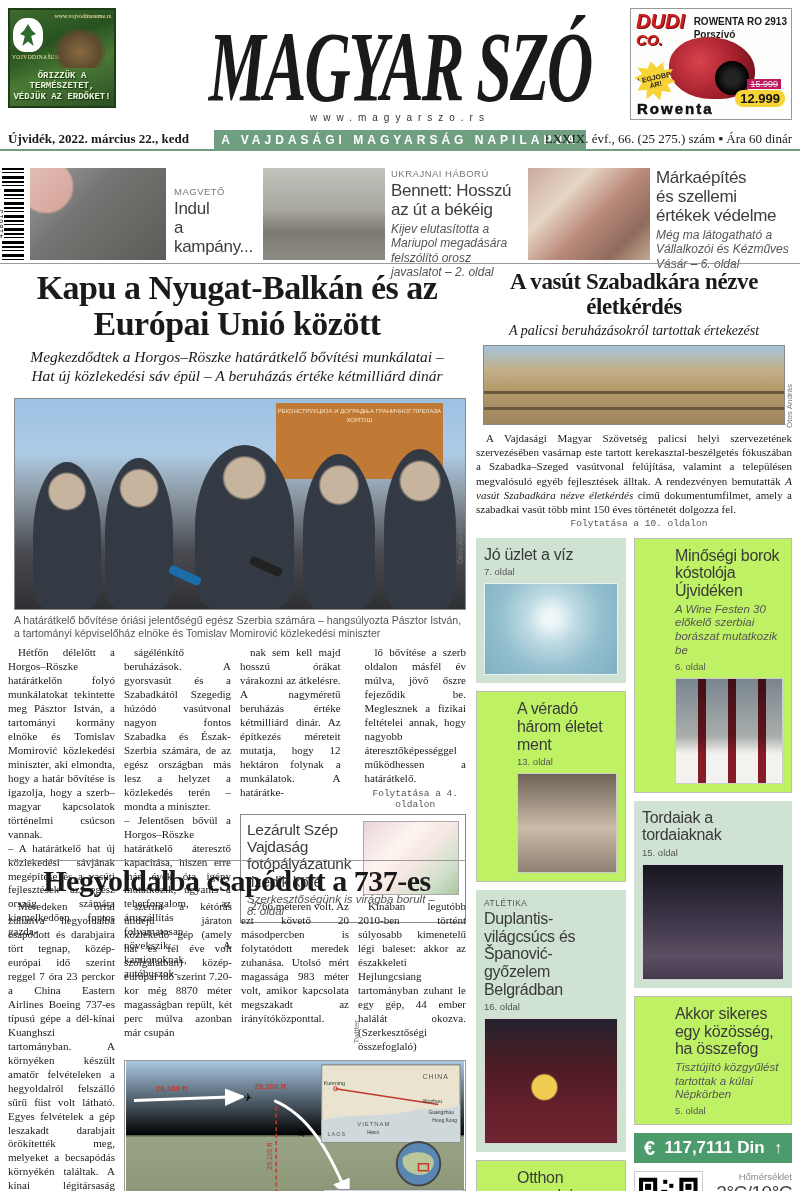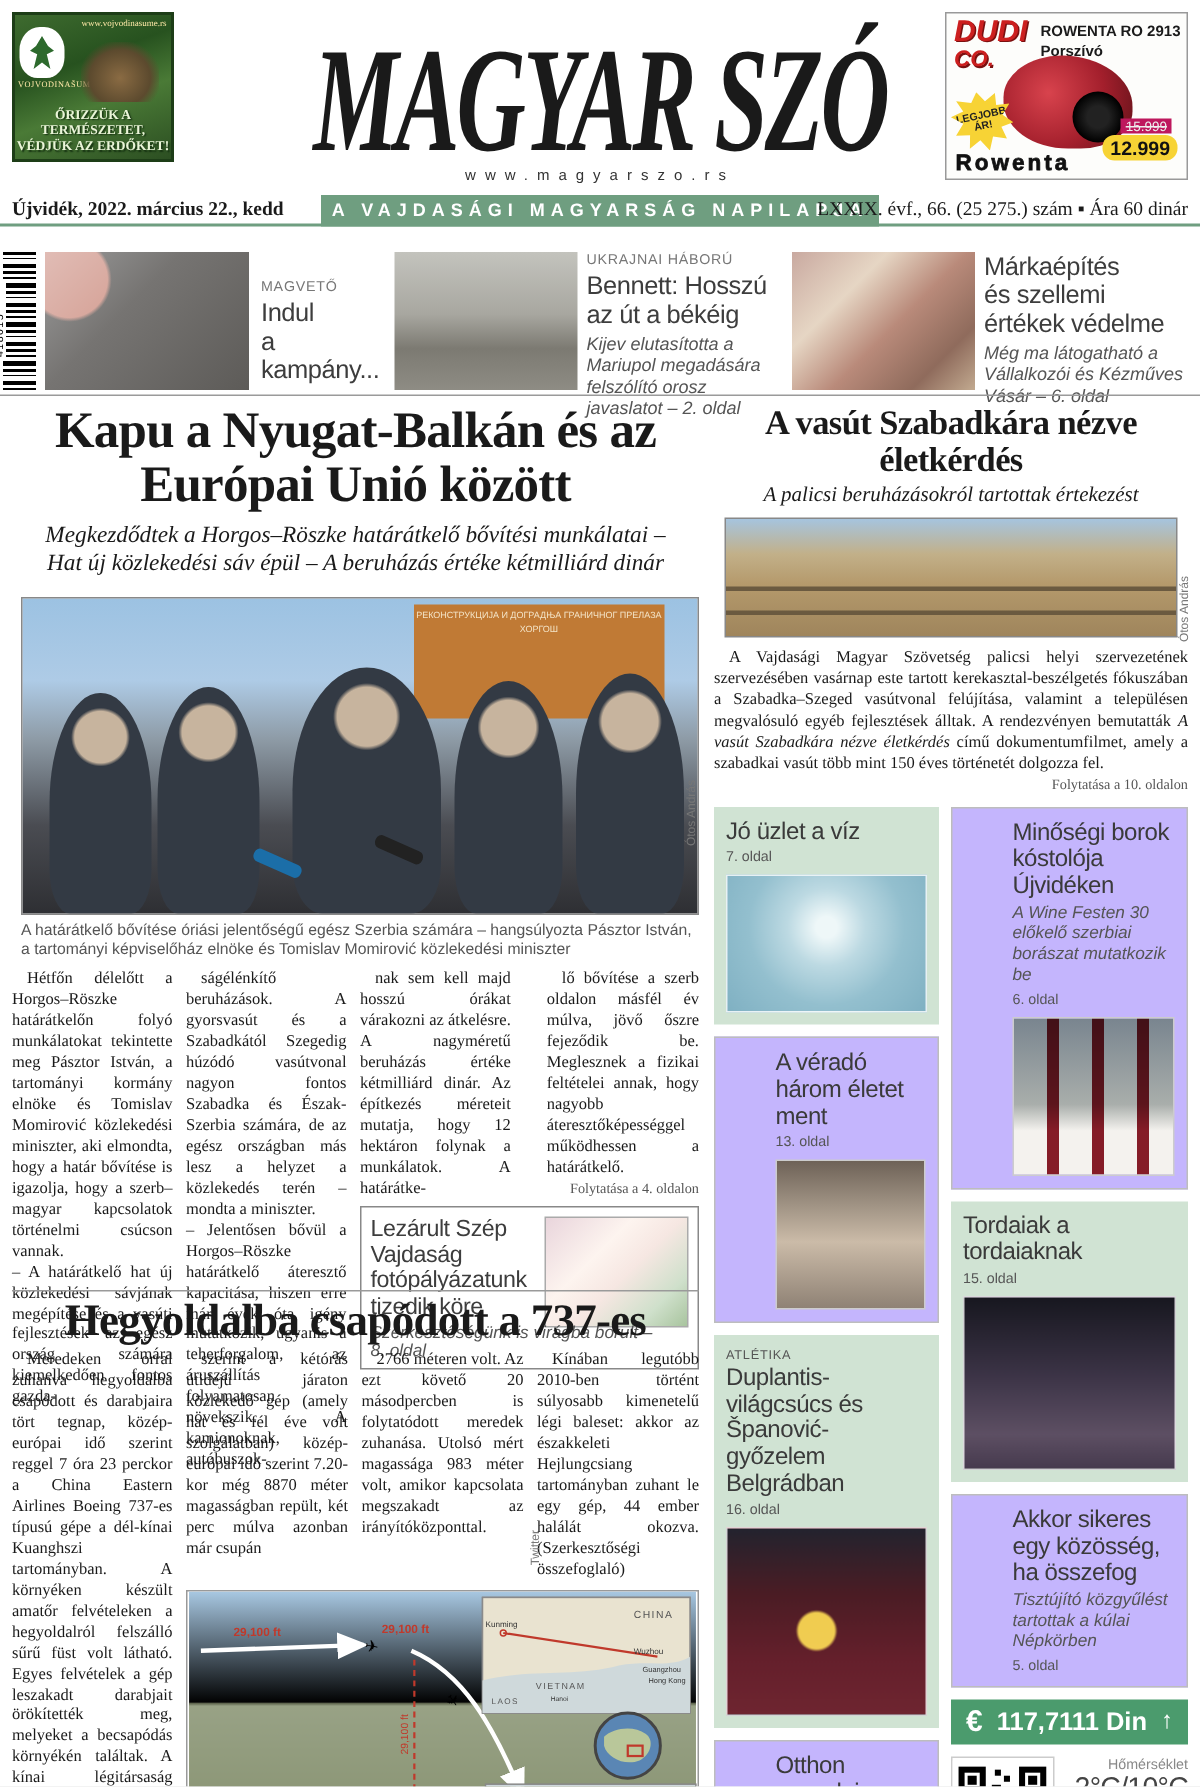--- a/index.html
+++ b/index.html
@@ -14,21 +14,21 @@
       color:#fff; overflow:hidden; }
   .left-ad .url { position:absolute; right:3px; top:3px; font-size:6px; color:#ffe9a8; }
   .left-ad .logo { position:absolute; left:3px; top:8px; width:30px; height:34px; background:#fff;
       border-radius:45% 45% 40% 40%; }
   .left-ad .logo:after { content:""; position:absolute; left:7px; top:6px; width:16px; height:22px;
       background:#2d6a2d; clip-path:polygon(50% 0,75% 30%,100% 45%,70% 55%,85% 100%,50% 80%,15% 100%,30% 55%,0 45%,25% 30%); }
   .left-ad .logotext { position:absolute; left:2px; top:44px; font-size:5.5px; color:#ffe9a8; letter-spacing:.4px; }
   .left-ad .deer { position:absolute; right:8px; top:18px; width:52px; height:40px;
       background:radial-gradient(ellipse at 50% 60%, #8a6b43 0%, #5c4a2e 55%, transparent 75%); }
   .left-ad .slog { position:absolute; left:0; bottom:4px; width:100%; text-align:center;
-      font-family:Liberation Serif, serif; font-weight:bold; font-size:9px; color:#eaf5d8;
+      font-family:Liberation Mono, monospace; font-weight:bold; font-size:9px; color:#eaf5d8;
       text-shadow:1px 1px 1px #143010; line-height:1.15; }
   .masthead-title { left:185px; top:10px; width:430px; text-align:center;
       font-weight:bold; font-style:italic; font-size:64px; letter-spacing:-2px;
       transform:scaleY(1.55); transform-origin:top center; white-space:nowrap; }
   .masthead-site { left:185px; top:112px; width:430px; text-align:center; font-family:"Liberation Sans",sans-serif;
       font-size:10px; letter-spacing:6px; color:#333; }
   .tagline-bar { left:214px; top:130px; width:372px; height:21px; background:#6f9e80; color:#fff;
       font-family:"Liberation Sans",sans-serif; font-size:12px; letter-spacing:4px; text-align:center;
       line-height:21px; font-weight:bold; }
   .green-rule { left:0; top:149px; width:800px; height:2px; background:#6f9e80; }
@@ -75,21 +75,21 @@
       color:#f3e3c6; font-family:"Liberation Sans",sans-serif; font-size:6px; text-align:center; padding-top:4px; line-height:1.4; }
   .lead-photo .fig { position:absolute; border-radius:50% 50% 20% 20%; background:radial-gradient(circle at 50% 20%, #c7b49e 0 14%, #333a44 16% 100%); }
   .lead-photo .mic { position:absolute; width:34px; height:9px; background:#1b6ea8; border-radius:4px; transform:rotate(24deg); }
   .photo-credit { writing-mode:vertical-rl; transform:rotate(180deg); font-family:"Liberation Sans",sans-serif;
       font-size:8px; color:#777; }
   .lead-caption { left:14px; top:614px; width:452px; font-family:"Liberation Sans",sans-serif; font-size:10.5px;
       line-height:1.25; color:#555; }
   .body-row { left:8px; top:646px; width:458px; display:flex; gap:9px; }
   .bodycol { font-size:11px; line-height:1.27; text-align:justify; white-space:pre-line; text-indent:10px; }
   .w107 { width:107px; }
-  .cont-note { font-family:Liberation Serif, serif; font-size:9.5px; color:#555; text-align:right; margin-top:2px; }
+  .cont-note { font-family:Liberation Mono, monospace; font-size:9.5px; color:#555; text-align:center; margin-top:2px; }
   .contest-box { margin-top:4px; border:1px solid #888; padding:6px; position:relative; height:109px; background:#fff; }
   .contest-box .cb-title { width:112px; font-family:"Liberation Sans",sans-serif; font-size:15.5px; line-height:1.12;
       color:#3d3d3d; letter-spacing:-.3px; }
   .contest-box .cb-photo { position:absolute; right:6px; top:6px; width:96px; height:74px;
       background:linear-gradient(135deg,#e9d5dc 0%,#fdf4ef 35%,#f6e7e2 55%,#cfe0cb 80%,#a8c49e 100%); border:1px solid #aaa; }
   .contest-box .cb-note { position:absolute; left:6px; bottom:5px; width:200px; font-family:"Liberation Sans",sans-serif;
       font-style:italic; font-size:11.5px; color:#555; }
   .article-rule { left:8px; top:860px; width:458px; height:1px; background:#9a9a9a; }
 
   
@@ -109,21 +109,21 @@
   .el-sub { margin-top:3px; text-align:center; font-style:italic; font-size:14px; }
   .el-photo { margin:6px auto 0; width:302px; height:80px; border:1px solid #888; position:relative;
       background:linear-gradient(180deg,#a6c4de 0%,#c2b089 30%,#b59a6c 55%,#9f855c 100%); }
   .el-photo .rail { position:absolute; left:0; width:100%; height:3px; background:#6b5a40; }
   .el-body { margin-top:6px; font-size:11px; line-height:1.3; text-align:justify; text-indent:10px; }
   .boxes { margin-top:7px; display:flex; gap:8px; }
   .bcol-l { width:150px; display:flex; flex-direction:column; gap:8px; }
   .bcol-r { width:158px; display:flex; flex-direction:column; gap:8px; }
   .box { padding:8px; position:relative; }
   .box-green { background:#d0e3d3; }
-  .box-white { background:#c4b5fd; border:1px solid #bdbdbd;padding-left:40px; }
+  .box-white { background:#bef264; border:1px solid #bdbdbd;padding-left:40px; }
   .box-title { font-family:"Liberation Sans",sans-serif; font-size:16px; line-height:1.1; color:#3a3a3a; letter-spacing:-.3px; }
   .box-kicker { font-family:"Liberation Sans",sans-serif; font-size:8.5px; color:#555; letter-spacing:.5px; margin-bottom:2px; }
   .box-sub { font-family:"Liberation Sans",sans-serif; font-style:italic; font-size:11.5px; line-height:1.2; color:#555; margin-top:3px; }
   .page-ref { font-family:"Liberation Sans",sans-serif; font-size:9.5px; color:#555; margin-top:3px; }
   .box-photo { margin-top:6px; border:1px solid rgba(255,255,255,.8); }
   .currency-bar { height:30px; background:#4b9b6d; color:#fff; display:flex; align-items:center;
       justify-content:space-between; padding:0 10px; font-family:"Liberation Sans",sans-serif; font-weight:bold; }
   .currency-bar .sym { font-size:20px; } .currency-bar .val { font-size:17px; } .currency-bar .arr { font-size:16px; }
   .weather-row { display:flex; gap:8px; align-items:flex-start; }
   .qr { width:72px; height:72px; border:1px solid #ccc; background:#fff; }

